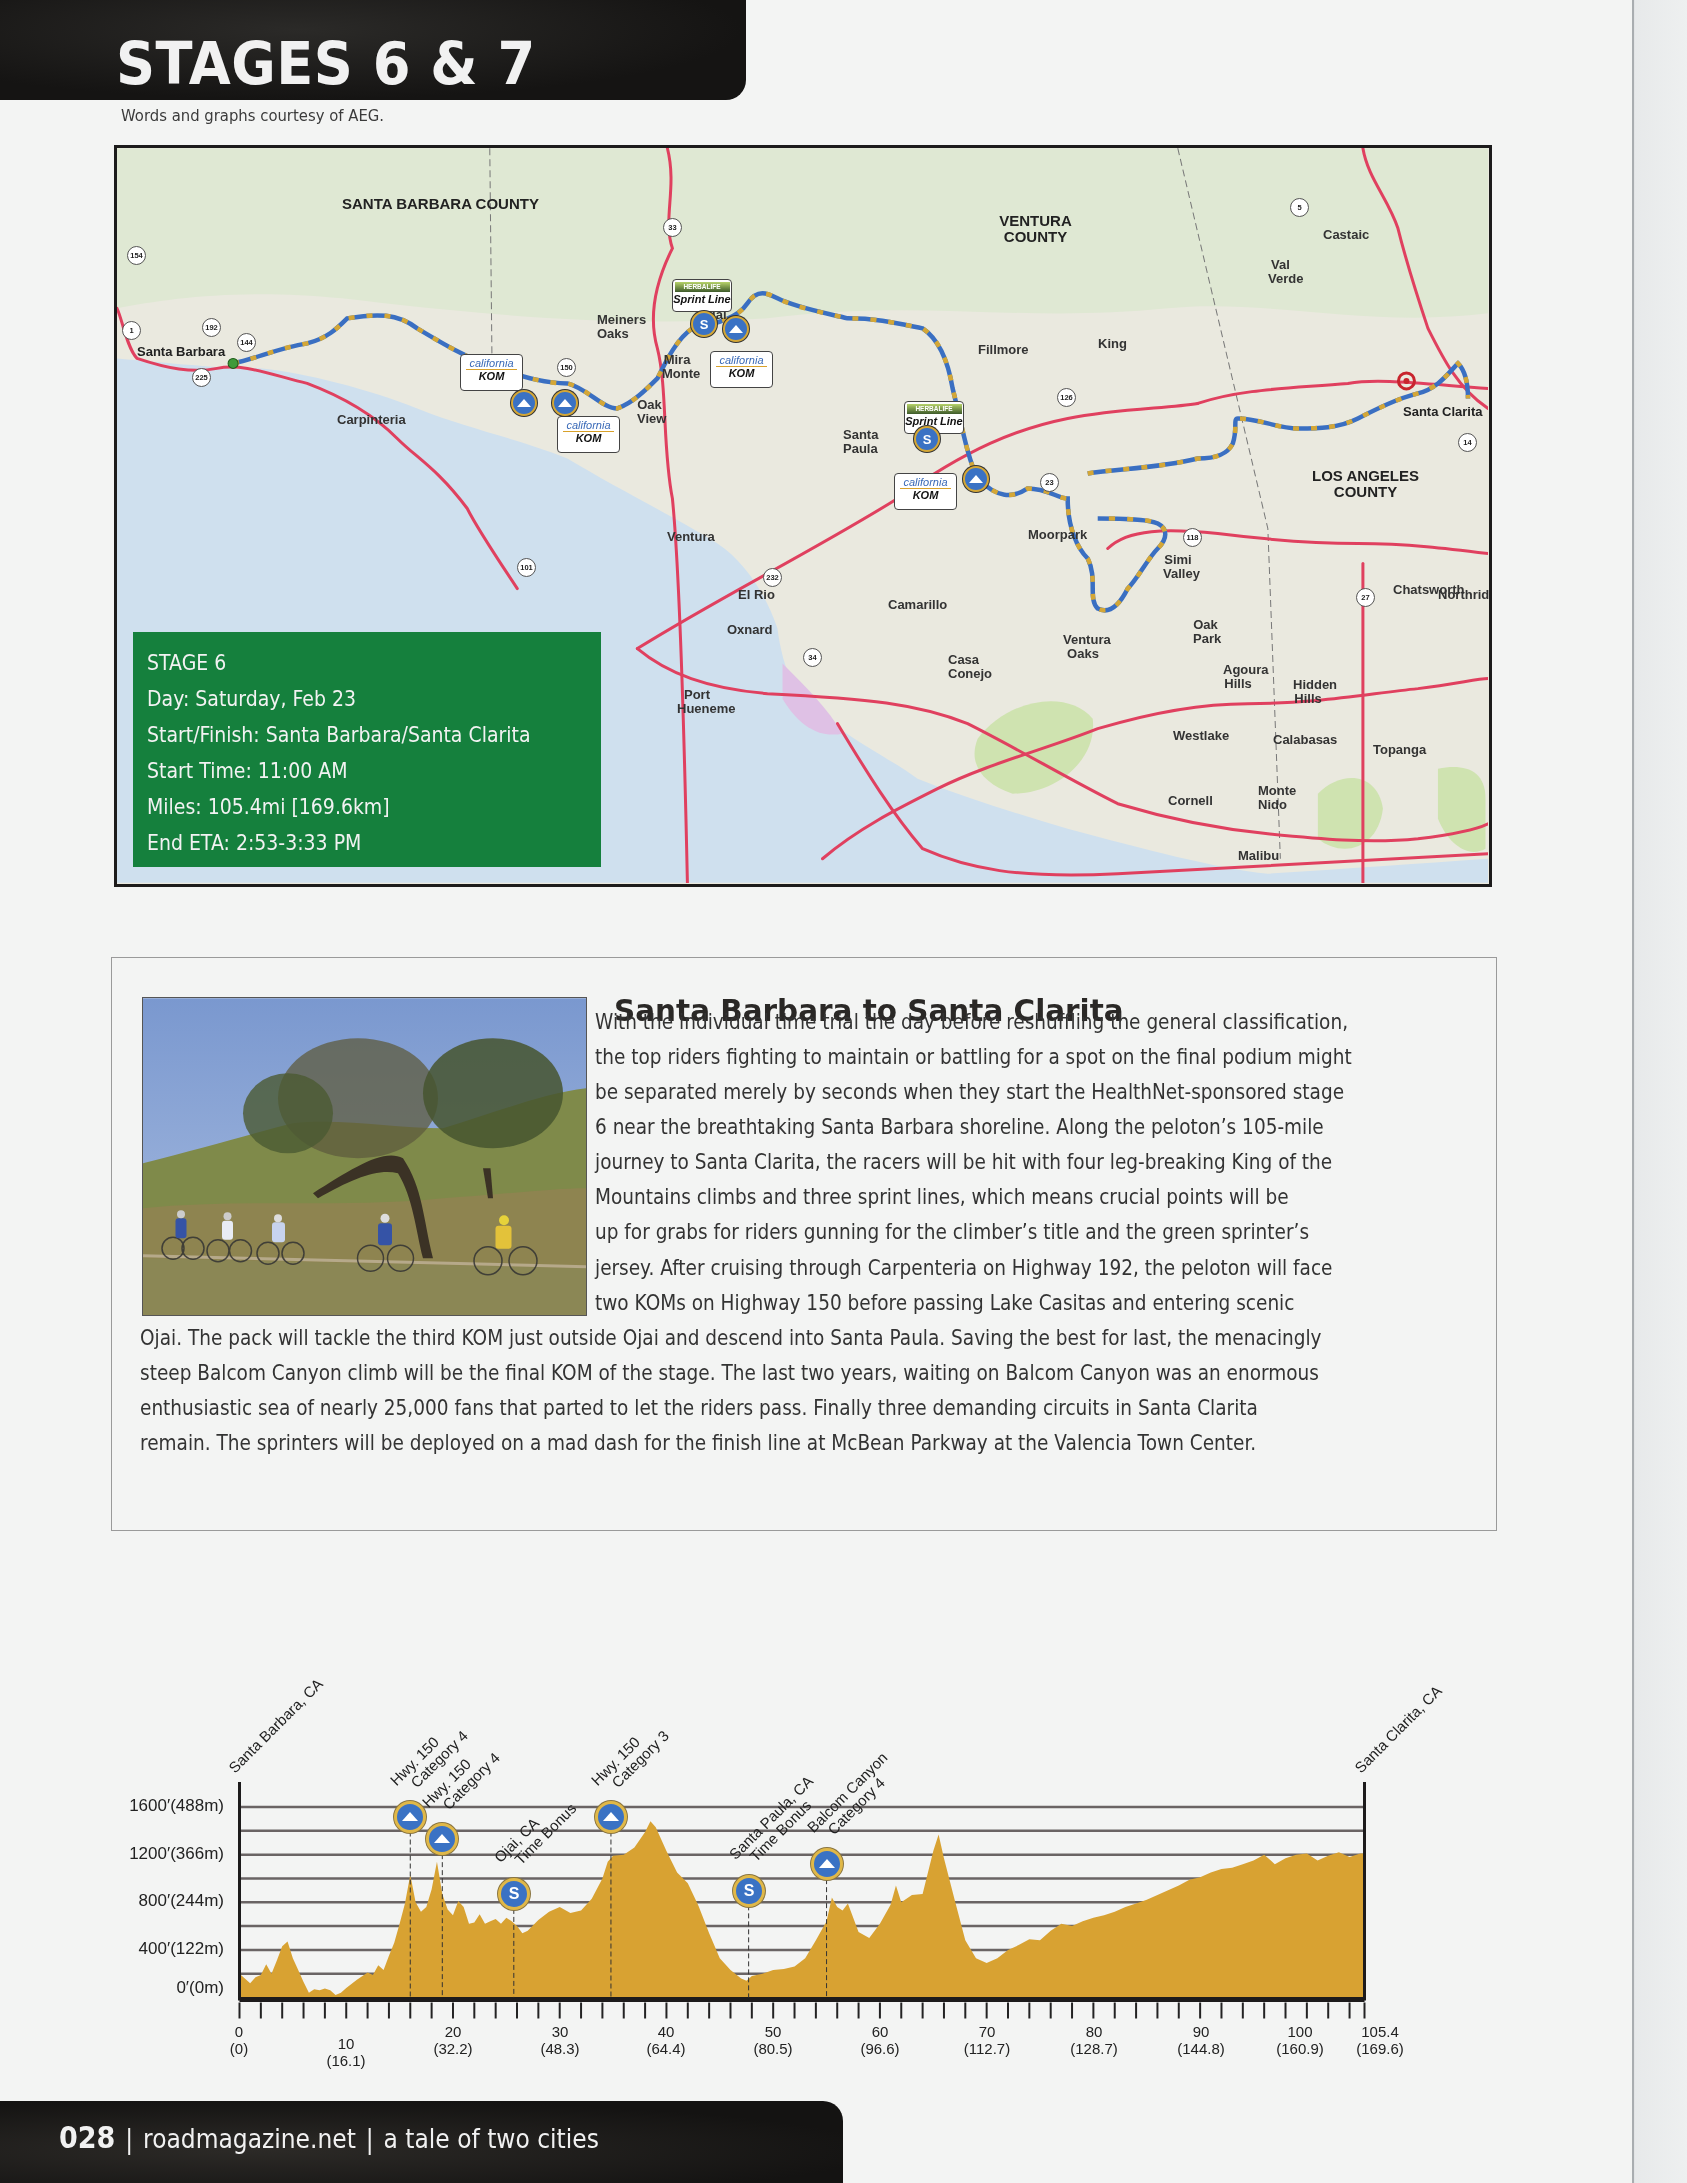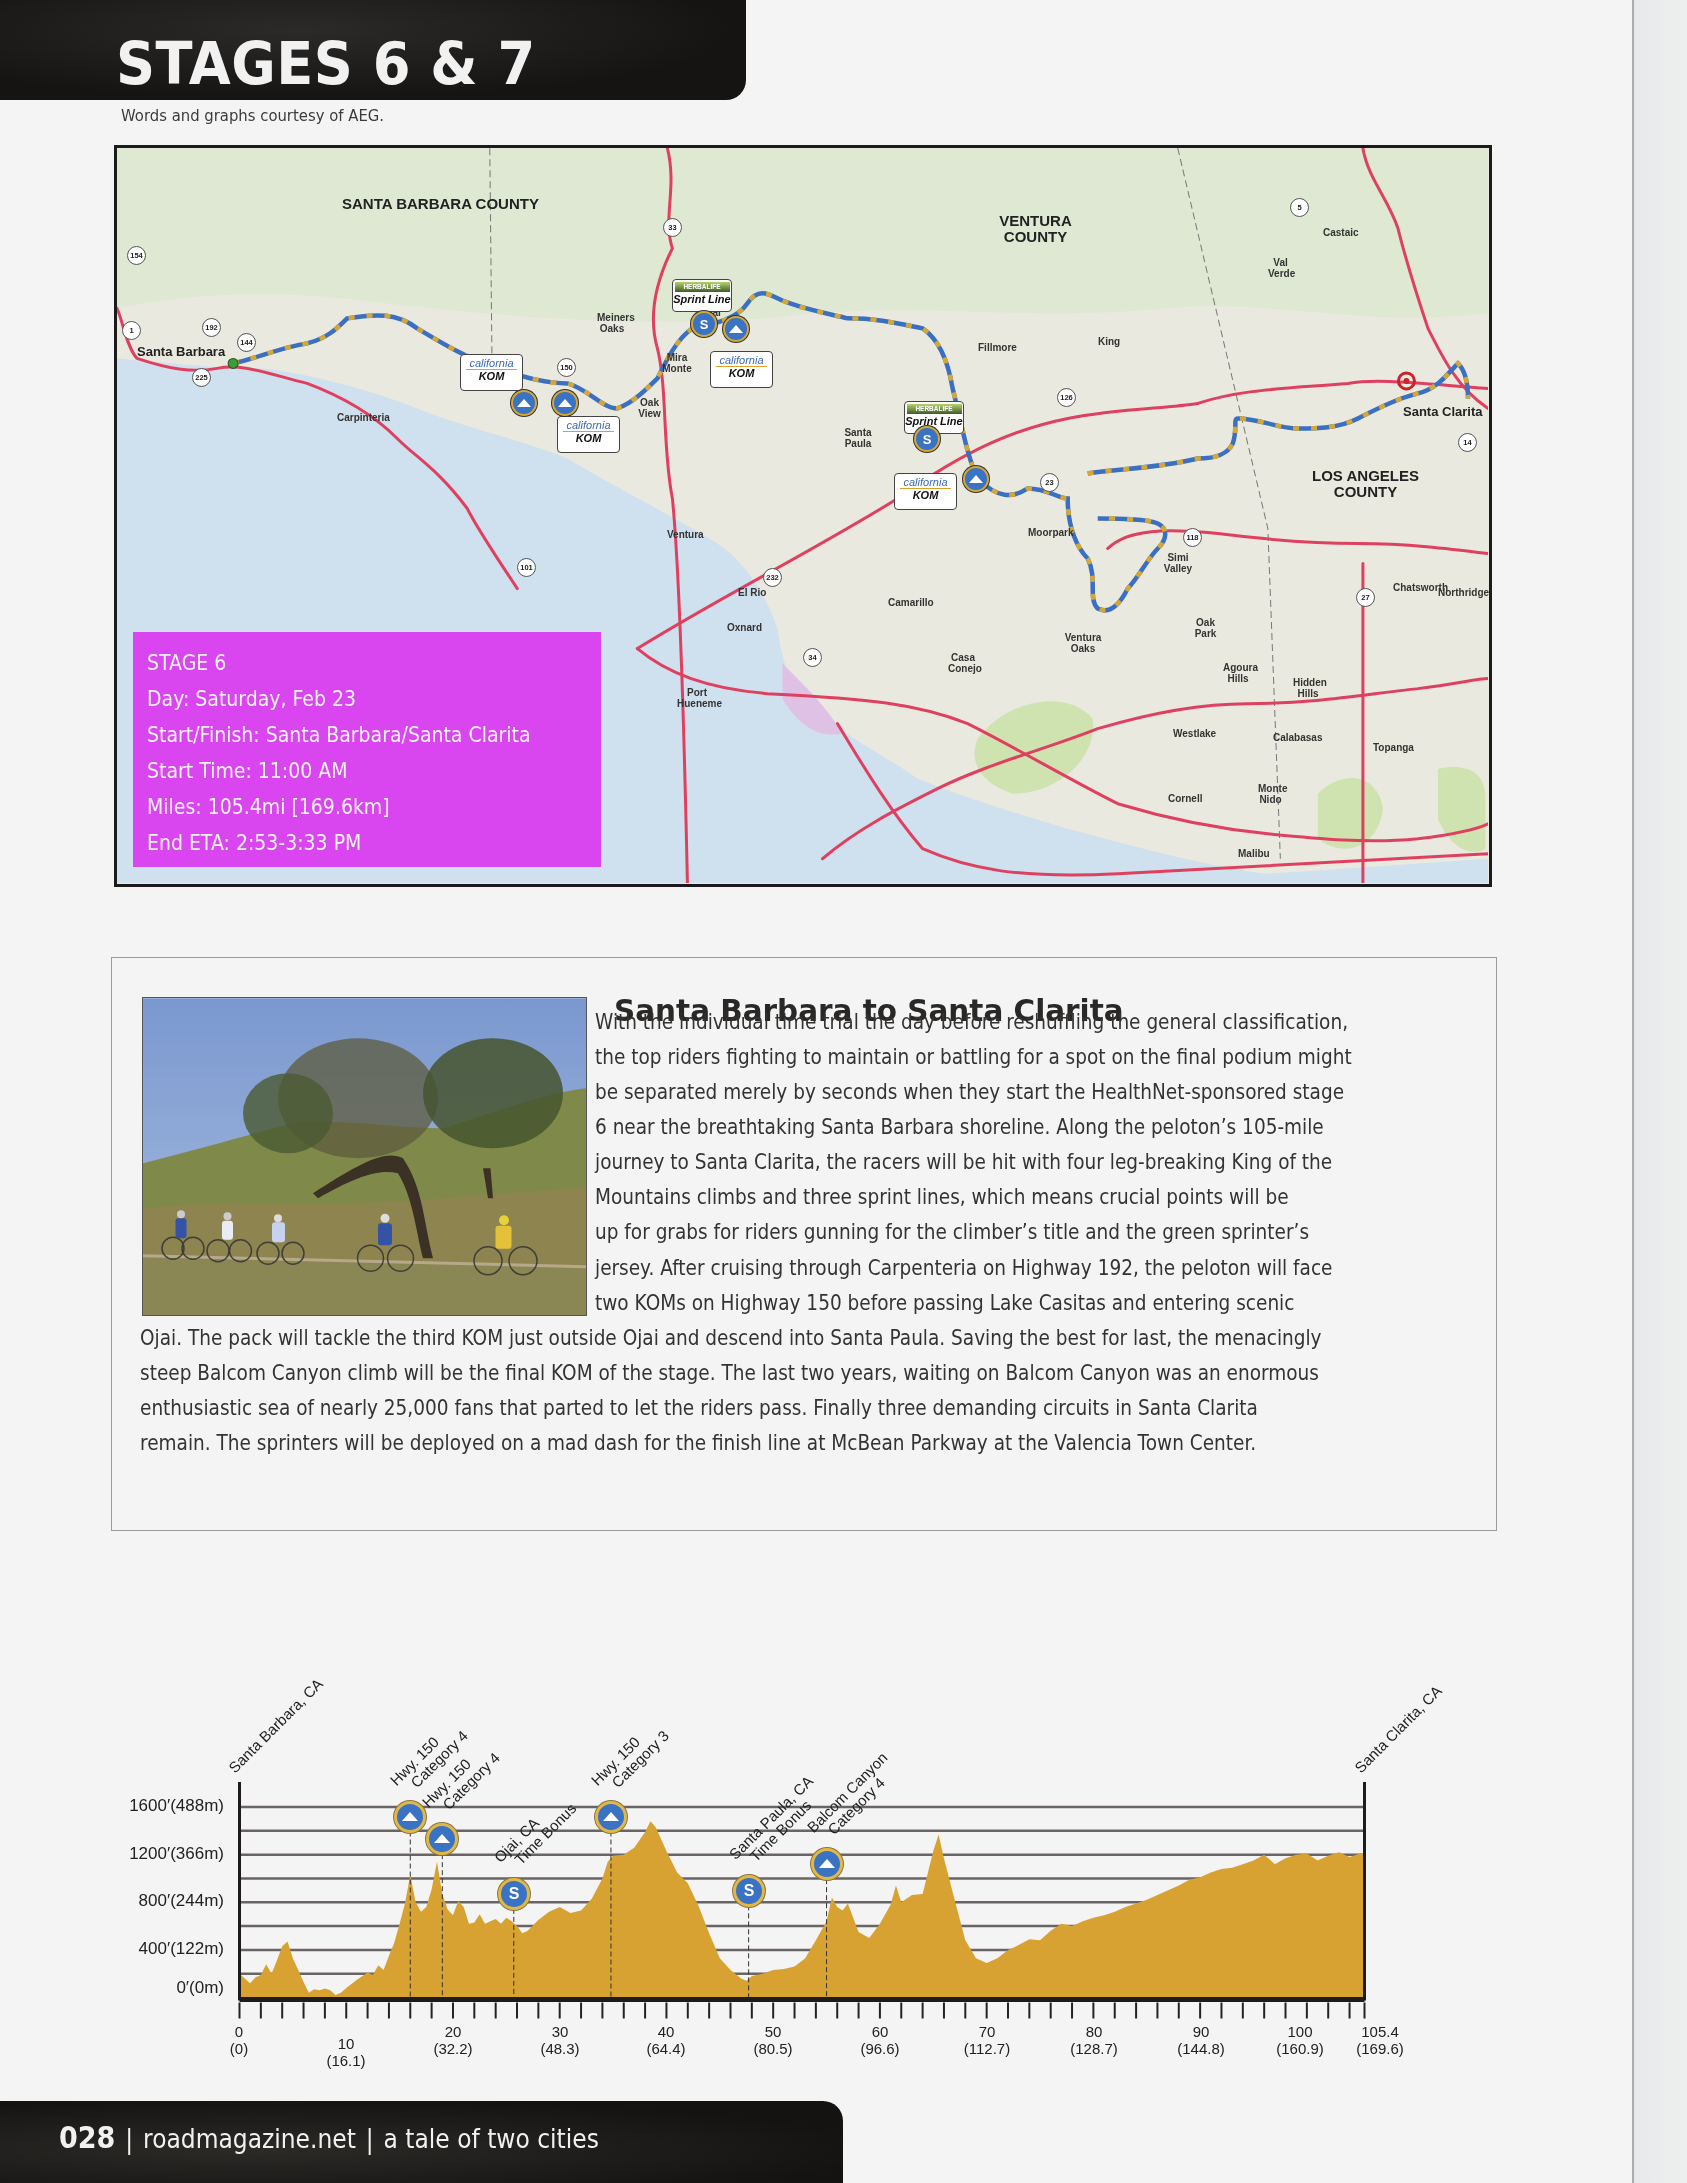--- a/index.html
+++ b/index.html
@@ -20,33 +20,33 @@
     color:#f1f1f1; letter-spacing:0.5px; font-family:"DejaVu Sans", sans-serif; transform:scaleX(0.92); transform-origin:left; }
   .credit { position:absolute; left:121px; top:106px; font-size:16.5px; color:#3b3b3b; transform:scaleX(0.9); transform-origin:left; }
 
   
   .map-frame { position:absolute; left:114px; top:145px; width:1378px; height:742px;
     border:3.5px solid #1c1b1b; box-sizing:border-box; background:#eae9df; overflow:hidden; }
   .map-frame svg { position:absolute; left:0; top:0; }
   .map-label { position:absolute; font-family:"Liberation Sans", sans-serif; font-weight:bold; color:#222; white-space:nowrap; line-height:1.05; text-align:center; }
   .map-label.county { font-size:15px; }
   .map-label.city { font-size:13px; }
-  .map-label.small { font-size:10px; font-weight:bold; color:#333; }
+  .map-label.small { font-size:13px; font-weight:bold; color:#333; }
   .shield { position:absolute; width:17px; height:17px; border-radius:50%; background:#fff; border:1px solid #555;
     font:bold 7.5px "Liberation Sans", sans-serif; color:#222; display:flex; align-items:center; justify-content:center; }
   .badge { position:absolute; background:#fff; border:1.5px solid #444; border-radius:4px; text-align:center;
     font-family:"Liberation Sans", sans-serif; }
   .badge .brand { font-style:italic; color:#3969b7; font-size:11px; display:block; border-bottom:1.5px solid #d8a12a; margin:2px 5px 0; }
   .badge .kind { font-weight:bold; font-style:italic; font-size:11px; color:#111; display:block; }
   .badge.sprint .brand { color:#111; font-style:normal; font-weight:bold; font-size:6.5px; background:linear-gradient(#b7d36b,#3d5a2a); border:0; margin:1.5px; padding:1.5px 0; color:#fff; }
   .route-icon { position:absolute; width:22px; height:22px; border-radius:50%; background:#3a72c4; border:2px solid #d4a737;
     box-shadow:0 0 0 1px #333; color:#fff; font:bold 13px "Liberation Sans", sans-serif; display:flex; align-items:center; justify-content:center; }
   .route-icon.kom::after { content:""; width:0; height:0; border-left:7px solid transparent; border-right:7px solid transparent; border-bottom:8px solid #fff; }
 
-  .stage-box { position:absolute; left:133px; top:632px; width:468px; height:235px; background:#d946ef; color:#f2f2f2;
+  .stage-box { position:absolute; left:133px; top:632px; width:468px; height:235px; background:#15803d; color:#f2f2f2;
     box-sizing:border-box; padding:13px 0 0 13.5px; }
   .stage-box div { font-size:21px; line-height:36px; transform:scaleX(0.9); transform-origin:left; white-space:nowrap; }
 
   
   .article-frame { position:absolute; left:111px; top:957px; width:1386px; height:574px; border:1.5px solid #9a9a9a; box-sizing:border-box; }
   .photo { position:absolute; left:142px; top:997px; width:445px; height:319px; border:1px solid #555; box-sizing:border-box; overflow:hidden; }
   .article-title { position:absolute; left:614px; top:992px; font-size:31px; font-weight:bold; color:#2a2826; transform:scaleX(0.95); transform-origin:left; white-space:nowrap; }
   .article-line { position:absolute; font-size:21.5px; color:#333; white-space:nowrap; transform-origin:left; }
 
   

